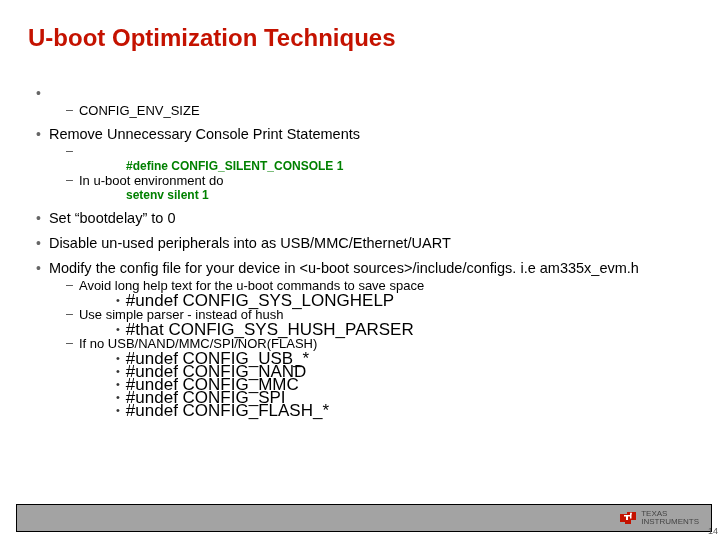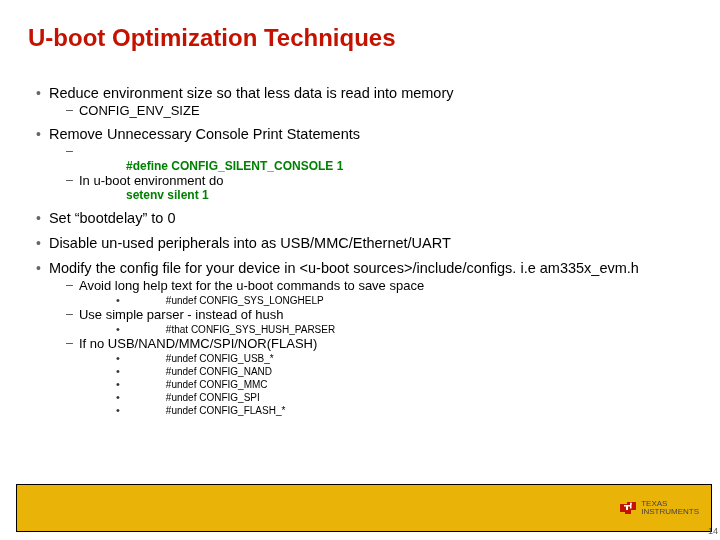--- a/index.html
+++ b/index.html
@@ -74,33 +74,32 @@
     list-style: none;
     padding-left: 50px;
     margin-top: 1px;
   }
   ul.level3 > li .bullet3 {
     color: #333;
     font-size: 11px;
     line-height: 13px;
   }
   ul.level3 > li .text3 {
-    font-size: 10px;
+    font-size: 17px;
     color: #000;
     line-height: 13px;
-    margin-left: 40px;
   }
   .footer {
     position: absolute;
     bottom: 8px;
     left: 16px;
     right: 8px;
-    height: 48px;
+    height: 28px;
     border: 1px solid #000;
-    background: #eab308;
+    background: #a3a3a3;
     display: flex;
     align-items: center;
     justify-content: flex-end;
     padding-right: 12px;
     gap: 6px;
   }
   .ti-logo {
     display: flex;
     align-items: center;
     gap: 4px;
@@ -129,21 +128,20 @@
 <body>
 
 <div class="slide">
   <h1 class="title">U-boot Optimization Techniques</h1>
 
   <ul class="level1">
 
     <li>
       <div class="li-row">
         <span class="bullet1">•</span>
-        <span class="text1">Reduce environment size so that less data is read into memory</span>
       </div>
       <ul class="level2">
         <li>
           <div class="li-row">
             <span class="bullet2">–</span>
             <span class="text2">CONFIG_ENV_SIZE</span>
           </div>
         </li>
       </ul>
     </li>

